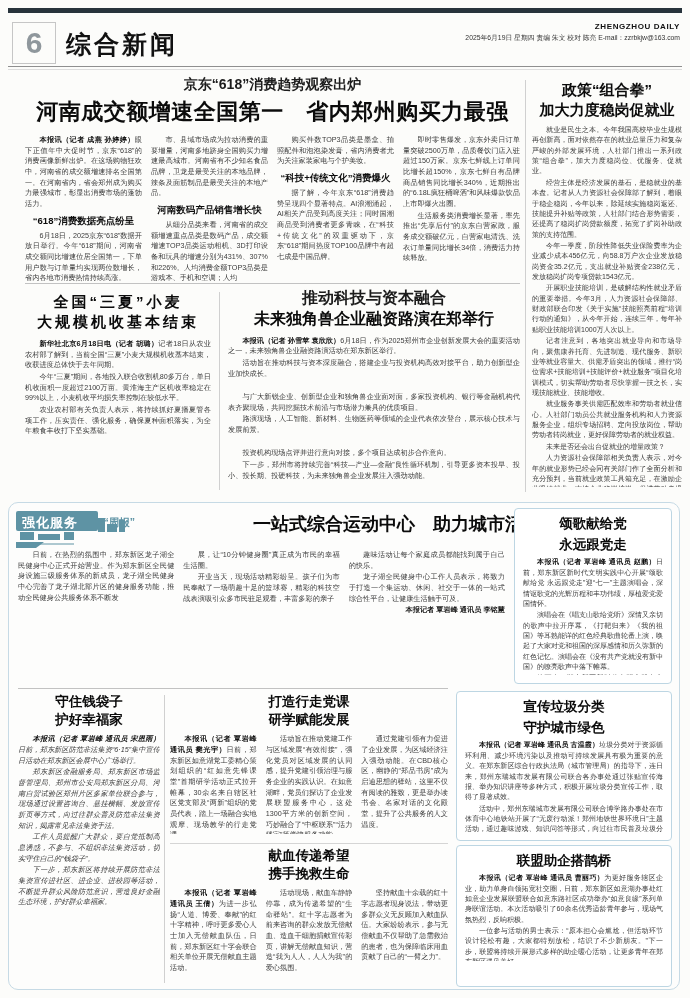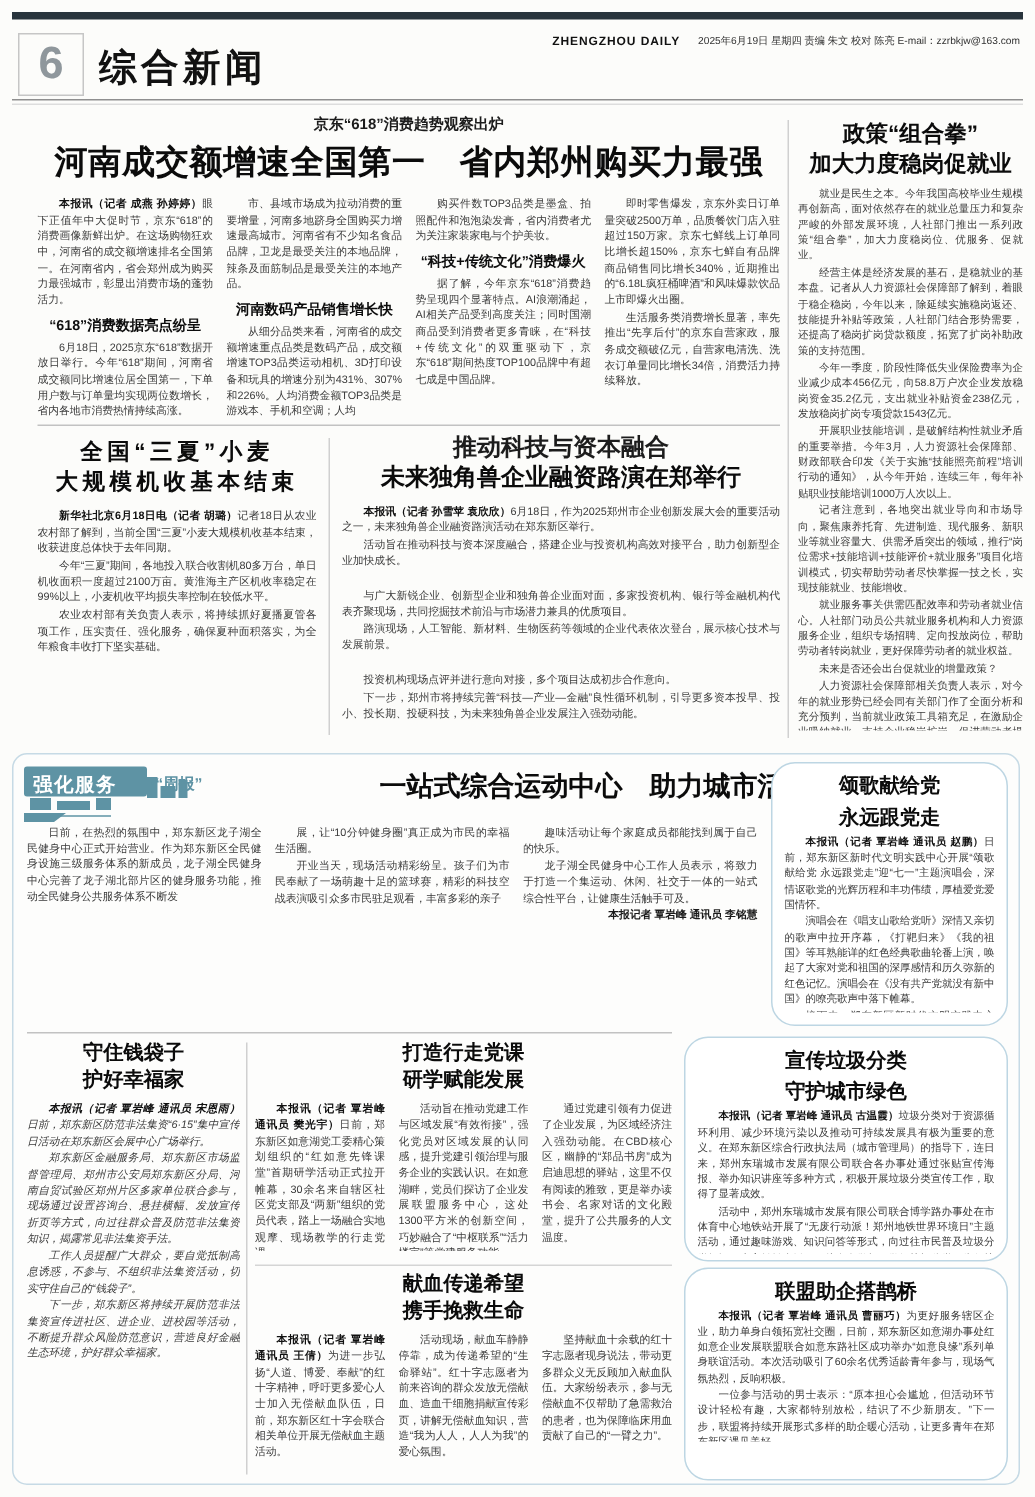--- a/index.html
+++ b/index.html
@@ -8,41 +8,41 @@
   .hline{position:absolute;height:1px;background:#c2c2c2;}
   .vline{position:absolute;width:1px;background:#d0d0d0;}
 
   
   #top-bar{position:absolute;left:8px;top:8px;width:674px;height:5px;background:#28343c;}
   #pagenum-box{position:absolute;left:12px;top:22px;width:42px;height:40px;border:1px solid #c6c6c6;
                display:flex;align-items:center;justify-content:center;}
   #pagenum-box span{font-size:30px;font-weight:700;color:#8f979c;line-height:1;}
   #section-title{position:absolute;left:66px;top:28px;font-size:25px;font-weight:900;letter-spacing:3px;color:#111;}
   #header-right{position:absolute;right:10px;top:22px;display:flex;align-items:flex-end;gap:8px;}
-  #header-meta{display:flex;flex-direction:row;align-items:flex-end;gap:12px;padding-bottom:4px;}
+  #header-meta{display:flex;flex-direction:column;align-items:flex-end;gap:2px;padding-bottom:4px;}
   #paper-en{font-size:8px;font-weight:800;letter-spacing:.6px;color:#111;}
   #dateline{font-size:6.8px;color:#333;}
   #masthead{font-family:"DejaVu Serif","Liberation Serif",serif;font-style:italic;font-weight:900;
             font-size:27px;color:#c32017;letter-spacing:1px;line-height:1;}
   #header-rule1{position:absolute;left:8px;top:66px;width:674px;height:1px;background:#8f8f8f;}
   #header-rule2{position:absolute;left:8px;top:69px;width:674px;height:1px;background:#ddd;}
 
   
   .para{font-size:7.2px;line-height:1.48;text-align:justify;text-indent:2em;margin:0 0 1px;color:#3a3a3a;}
   .para strong{color:#101010;}
   .subhead{font-size:9.5px;font-weight:900;text-align:center;margin:5px 0 3px;color:#0d0d0d;}
   .byline,.dateline{text-align:right;font-weight:bold;text-indent:0;color:#1a1a1a;}
   .cols{display:flex;gap:9px;overflow:hidden;}
   .col{flex:1;overflow:hidden;}
-  .kicker{font-size:10px;font-weight:700;text-align:center;color:#1c1c1c;}
+  .kicker{font-size:14px;font-weight:700;text-align:center;color:#1c1c1c;}
   .headline-xl{font-size:22px;font-weight:900;letter-spacing:.5px;text-align:center;color:#0b0b0b;white-space:nowrap;}
   .h2line{font-size:15px;font-weight:900;text-align:center;color:#0b0b0b;line-height:1.3;}
   .h2line.spaced{letter-spacing:3px;}
   .h3line{font-size:13.5px;font-weight:900;text-align:center;color:#0b0b0b;line-height:1.35;}
-  .box{position:absolute;border:1px solid #bdd6e3;border-radius:16px;padding:6px 8px;box-sizing:border-box;
+  .box{position:absolute;border:1px solid #bdd6e3;border-radius:4px;padding:6px 8px;box-sizing:border-box;
        overflow:hidden;background:#fff;}
 
   
   #jd618{position:absolute;left:25px;top:76px;width:495px;}
   #jd618 .headline-xl{margin-top:3px;}
   #jd618-body{height:150px;margin-top:8px;}
 
   
   #jiuye{position:absolute;left:532px;top:80px;width:150px;height:414px;overflow:hidden;}
   #jiuye-body{margin-top:6px;height:362px;overflow:hidden;}

